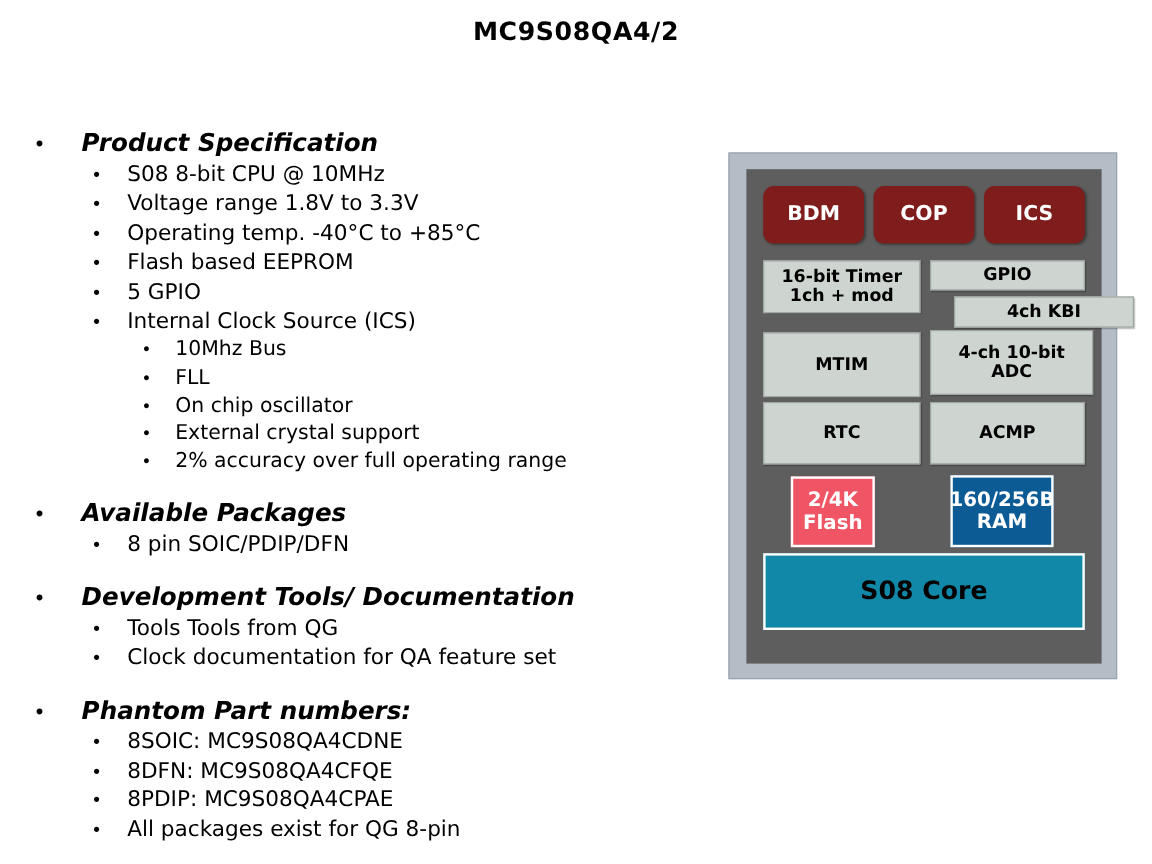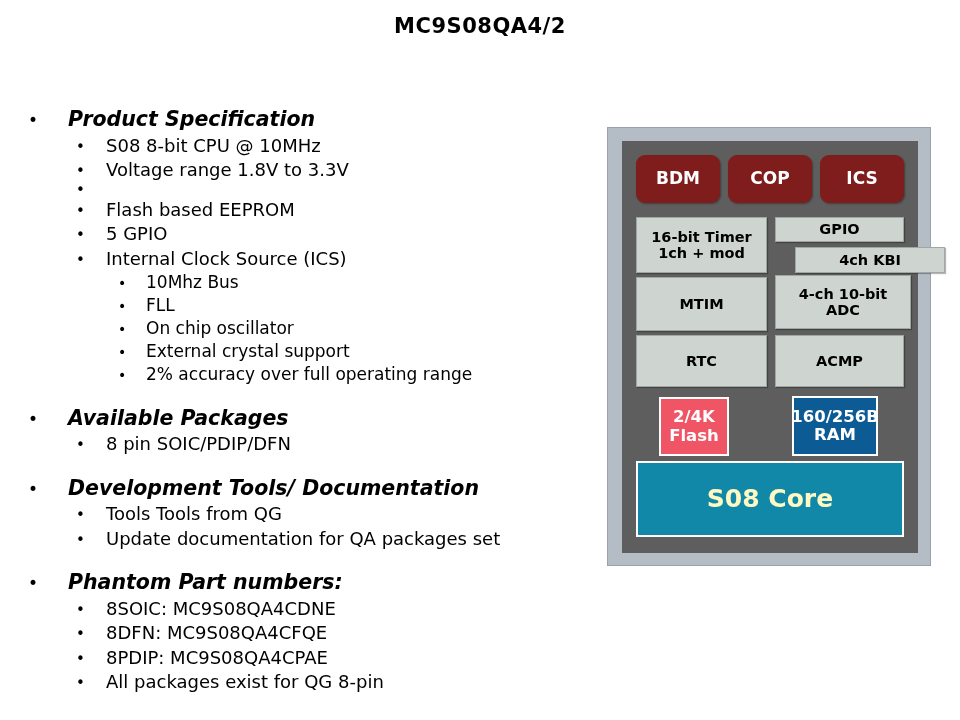--- a/index.html
+++ b/index.html
@@ -126,21 +126,21 @@
 
   
   .lgray {
     background: #ced5d0;
     color: #000000;
     border: 1px solid #9fa7a2;
     font-size: 14.5px;
     box-shadow: 1px 1px 1px rgba(0,0,0,0.28);
   }
 
-  .lg-timer { left: 14px;  top: 76px;  width: 131px; height: 56px; text-align: center; }
+  .lg-timer { left: 14px;  top: 76px;  width: 131px; height: 44px; text-align: center; }
   .lg-gpio  { left: 153px; top: 76px;  width: 129px; height: 25px; }
   .lg-kbi   { left: 153px; top: 106px; width: 150px; height: 26px; margin-left: 20px; }
   .lg-mtim  { left: 14px;  top: 136px; width: 131px; height: 54px; }
   .lg-adc   { left: 153px; top: 134px; width: 136px; height: 54px; }
   .lg-rtc   { left: 14px;  top: 194px; width: 131px; height: 52px; }
   .lg-acmp  { left: 153px; top: 194px; width: 129px; height: 52px; }
 
   
   .flashblk {
     left: 37px; top: 256px; width: 70px; height: 59px;
@@ -150,25 +150,25 @@
     font-size: 16.5px;
   }
   .ramblk {
     left: 170px; top: 255px; width: 86px; height: 60px;
     background: #0d5b94;
     color: #ffffff;
     border: 2px solid #ffffff;
     font-size: 16.5px;
   }
   .coreblk {
-    left: 14px; top: 320px; width: 268px; height: 76px;
+    left: 14px; top: 320px; width: 268px; height: 64px;
     background: #1188a8;
-    color: #fef9c3;
+    color: #000000;
     border: 2px solid #ffffff;
-    font-size: 25px;
+    font-size: 21px;
   }
 </style>
 </head>
 <body>
 
 <div class="slide-title">MC9S08QA4/2</div>
 
 <div class="bullets">
     <div class="blk">
       <div class="b1">
@@ -178,20 +178,21 @@
       <div class="b2">
         <span class="dot">•</span>
         <span class="txt">S08 8-bit CPU @ 10MHz</span>
       </div>
       <div class="b2">
         <span class="dot">•</span>
         <span class="txt">Voltage range 1.8V to 3.3V</span>
       </div>
       <div class="b2">
         <span class="dot">•</span>
+        <span class="txt">Operating temp. -40°C to +85°C</span>
       </div>
       <div class="b2">
         <span class="dot">•</span>
         <span class="txt">Flash based EEPROM</span>
       </div>
       <div class="b2">
         <span class="dot">•</span>
         <span class="txt">5 GPIO</span>
       </div>
       <div class="b2">
@@ -233,21 +234,21 @@
       <div class="b1">
         <span class="dot">•</span>
         <span class="txt">Development Tools/ Documentation</span>
       </div>
       <div class="b2">
         <span class="dot">•</span>
         <span class="txt">Tools Tools from QG</span>
       </div>
       <div class="b2">
         <span class="dot">•</span>
-        <span class="txt">Update documentation for QA packages set</span>
+        <span class="txt">Clock documentation for QA feature set</span>
       </div>
     </div>
     <div class="blk">
       <div class="b1">
         <span class="dot">•</span>
         <span class="txt">Phantom Part numbers:</span>
       </div>
       <div class="b2">
         <span class="dot">•</span>
         <span class="txt">8SOIC: MC9S08QA4CDNE</span>

